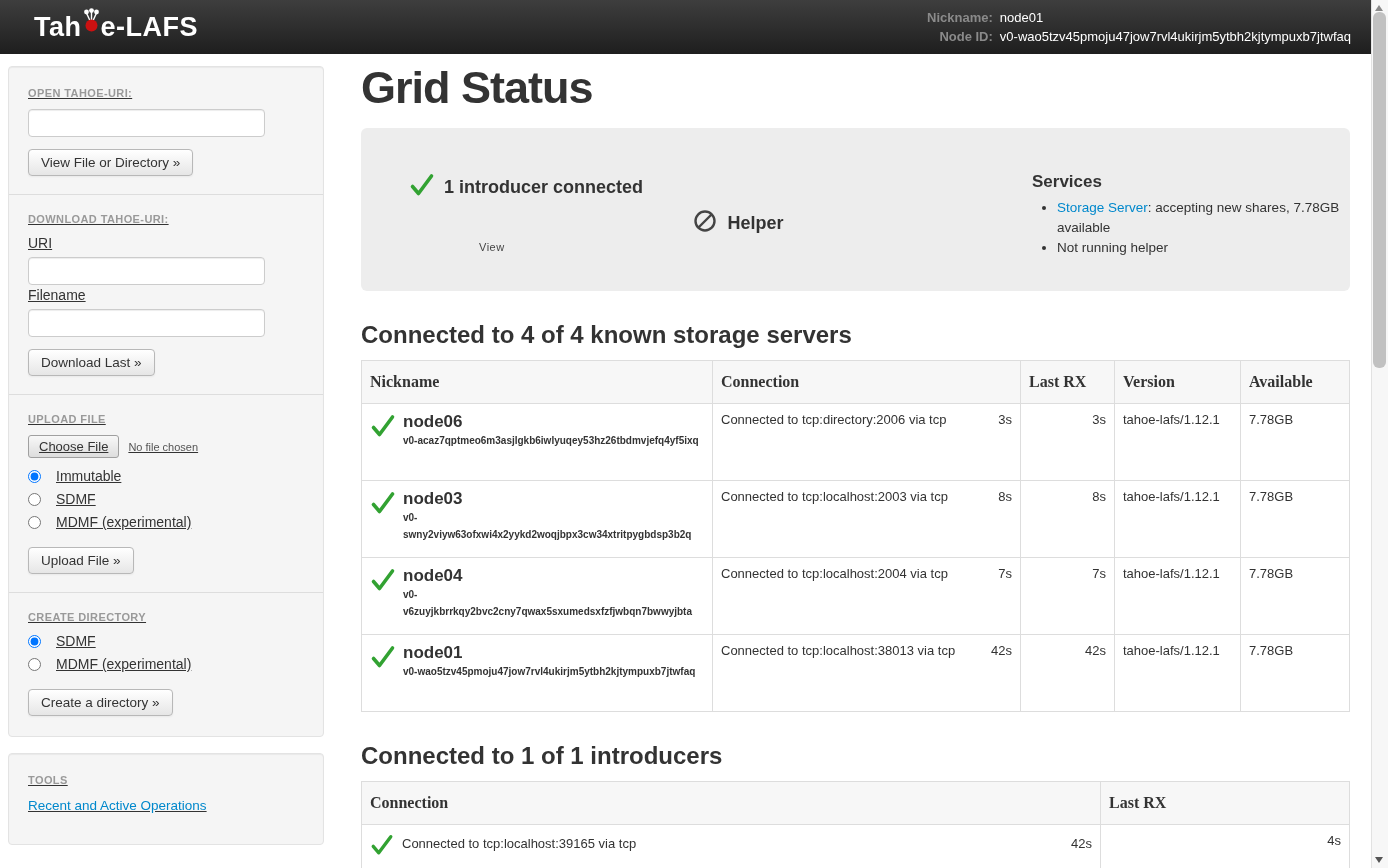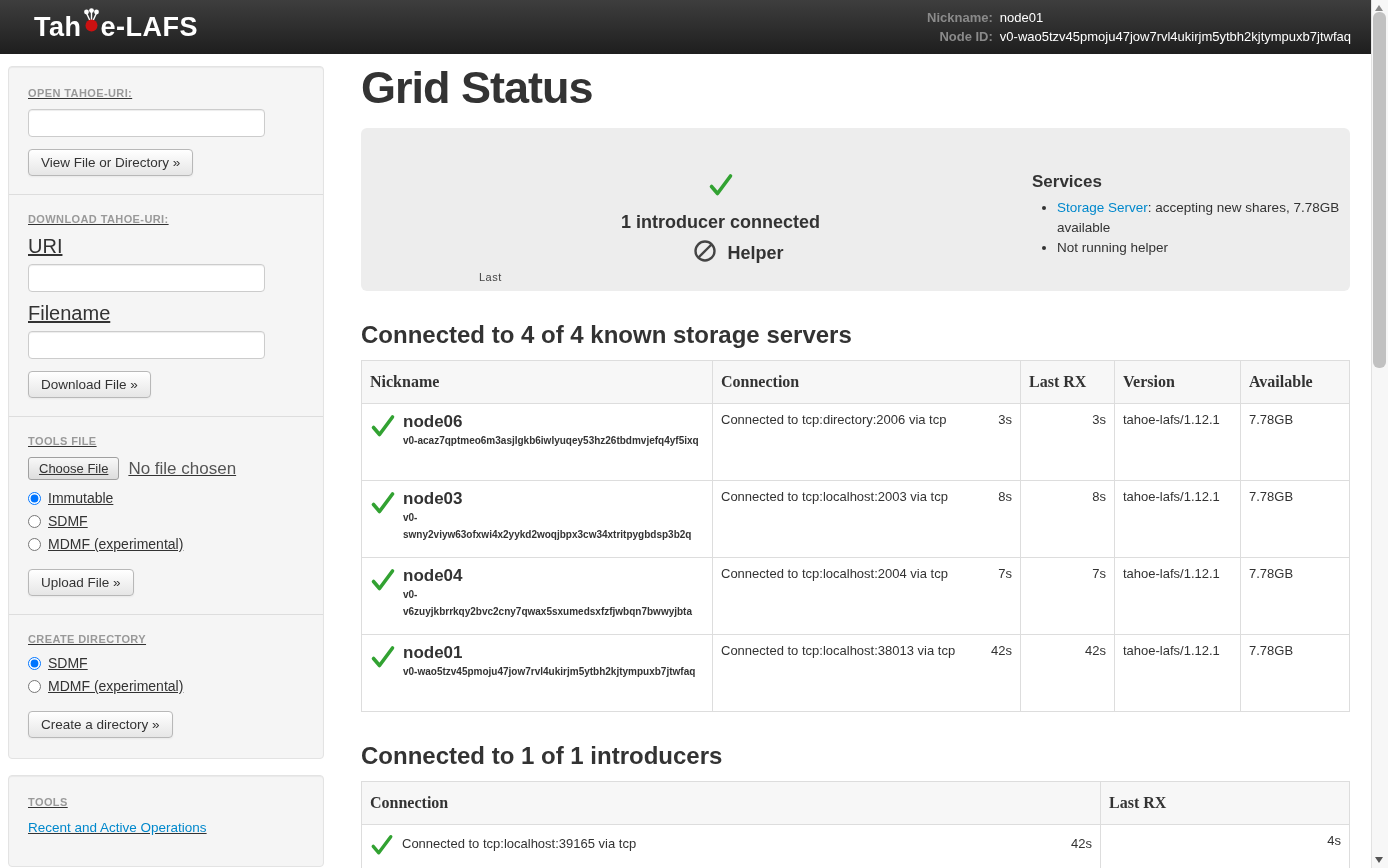--- a/index.html
+++ b/index.html
@@ -22,46 +22,46 @@
   
   .sidebar { position:absolute; left:8px; top:66px; width:316px;text-decoration:underline; }
   .well { background:#f5f5f5; border:1px solid #e3e3e3; border-radius:4px;
     padding:20px 19px; box-shadow:inset 0 1px 1px rgba(0,0,0,0.05); }
   .tools-well { margin-top:16px; padding-bottom:30px; }
   .side-label { font-size:11px; font-weight:bold; color:#999;
     letter-spacing:0.4px; margin-bottom:10px; }
   .text-input { width:237px; height:28px; padding:4px 6px; border:1px solid #ccc;
     border-radius:4px; font-size:13px; color:#555; background:#fff;
     box-shadow:inset 0 1px 1px rgba(0,0,0,0.075); display:block; }
-  .field-label { font-size:20px; color:#333; margin:10px 0 6px; }
+  .field-label { font-size:14px; color:#333; margin:2px 0 6px; }
   .btn { display:inline-block; padding:5px 12px; font-size:13.5px; color:#333;
     background:linear-gradient(#ffffff,#e6e6e6); border:1px solid #b8b8b8;
     border-radius:4px; cursor:pointer; text-align:center;
     box-shadow:inset 0 1px 0 rgba(255,255,255,0.2), 0 1px 2px rgba(0,0,0,0.05); }
   .mt12 { margin-top:12px; } .mt10 { margin-top:10px; }
   hr.divider { border:none; border-top:1px solid #ddd; margin:18px -19px; }
   .file-row { display:flex; align-items:center; gap:9px; margin-bottom:10px; }
   .file-btn { padding:3px 10px; font-size:13px; color:#333;
     background:linear-gradient(#f8f8f8,#dddddd); border:1px solid #a0a0a0;
     border-radius:3px; cursor:pointer; }
-  .file-status { font-size:17px; color:#555; }
-  .radio-row { display:flex; align-items:center; gap:7px; margin-bottom:7px;
+  .file-status { font-size:11px; color:#555; }
+  .radio-row { display:flex; align-items:center; gap:15px; margin-bottom:7px;
     font-size:14px; color:#333; }
   .radio-row input { width:13px; height:13px; }
   a.side-link { font-size:13.5px; color:#0088cc; text-decoration:none; }
 
   
   .main { position:absolute; left:361px; top:54px; width:989px; }
   h1.page-title { font-size:45px; font-weight:bold; color:#333;
     letter-spacing:-1px; margin:8px 0 14px; line-height:1.15; }
   .status-box { background:#ededed; border-radius:6px; height:163px;
     padding-top:44px; display:flex; margin-bottom:28px; }
   .status-left { flex:1; padding-left:48px; }
   .intro-line { display:flex; align-items:center; gap:9px;
-    font-size:18px; font-weight:bold; color:#333;flex-direction:column; }
+    font-size:18px; font-weight:bold; color:#333; }
   .helper-line { margin-left:36px; margin-top:6px; display:flex;
     align-items:center; gap:10px; font-size:18px; font-weight:bold; color:#333;justify-content:center; }
   .helper-none { margin-left:70px; margin-top:3px; font-size:11px; color:#444;
     letter-spacing:0.5px; }
   .status-right { width:318px; padding-right:10px; }
   .services-title { font-size:17px; font-weight:bold; color:#333; margin-bottom:6px; }
   .services-list { margin:0; padding-left:25px; font-size:13.5px; color:#333;
     line-height:1.5; }
   .services-list a { color:#0088cc; text-decoration:none;text-align:center; }
 
@@ -136,27 +136,27 @@
       </div>
 
       <hr class="divider">
 
       <div>
         <div class="side-label">DOWNLOAD TAHOE-URI:</div>
         <div class="field-label">URI</div>
         <input class="text-input" type="text" value="" style="">
         <div class="field-label">Filename</div>
         <input class="text-input" type="text" value="" style="">
-        <button class="btn mt12">Download File »</button>
+        <button class="btn mt12">Download Last »</button>
       </div>
 
       <hr class="divider">
 
       <div>
-        <div class="side-label">TOOLS FILE</div>
+        <div class="side-label">UPLOAD FILE</div>
         <div class="file-row">
           <span class="file-btn">Choose File</span>
           <span class="file-status">No file chosen</span>
         </div>
         <label class="radio-row">
           <input type="radio" name="upload-format" checked="checked" style="">
           <span>Immutable</span>
         </label>
         <label class="radio-row">
           <input type="radio" name="upload-format" style="">
@@ -207,21 +207,21 @@
         </div>
         <div class="helper-line">
           <span>
             <svg width="24" height="24" viewBox="0 0 24 24">
               <circle cx="12" cy="12" r="9.5" fill="none" stroke="#444" stroke-width="2.4"></circle>
               <line x1="5.5" y1="18.5" x2="18.5" y2="5.5" stroke="#444" stroke-width="2.4"></line>
             </svg>
           </span>
           <span>Helper</span>
         </div>
-        <div class="helper-none">Last</div>
+        <div class="helper-none">View</div>
       </div>
       <div class="status-right">
         <div class="services-title">Services</div>
         <ul class="services-list">
           <li><a href="#">Storage Server</a><span>: accepting new shares, 7.78GB available</span></li>
           <li>Not running helper</li>
         </ul>
       </div>
     </div>
 

